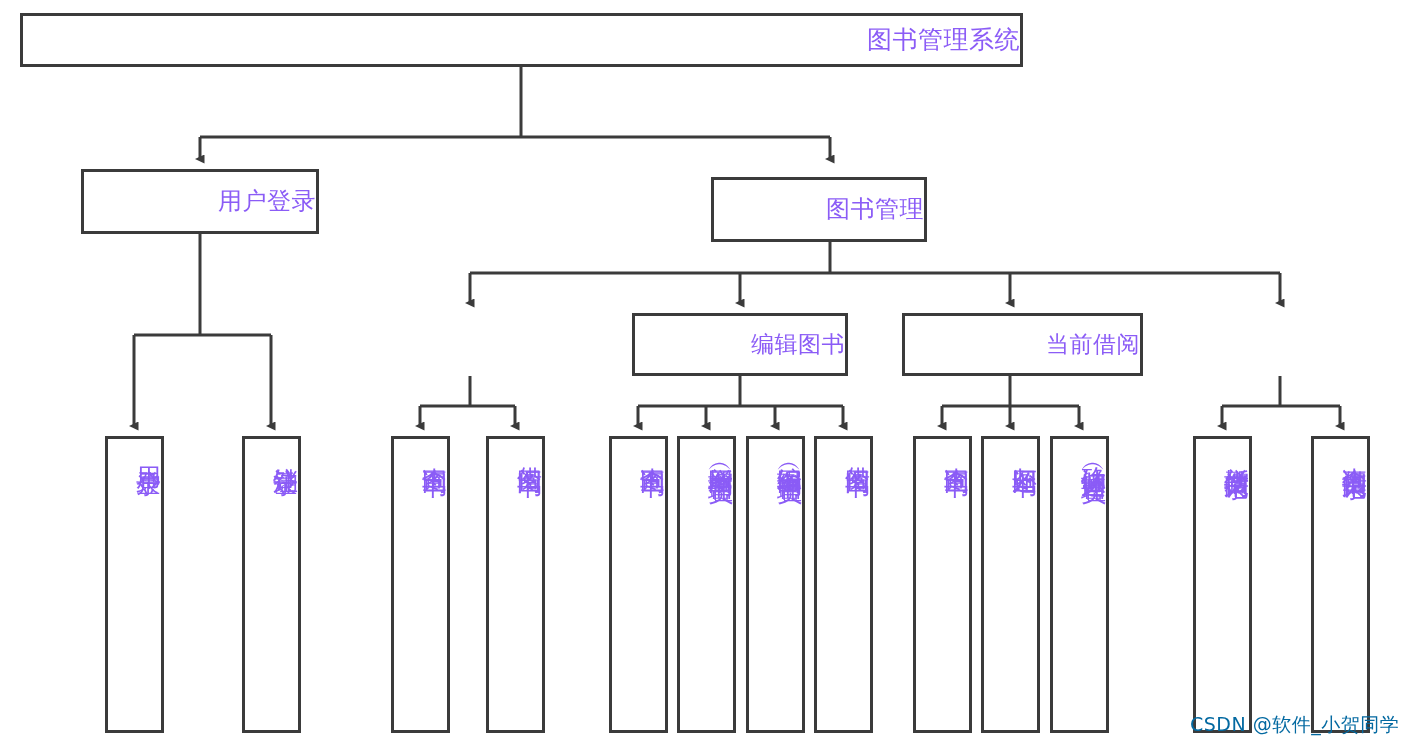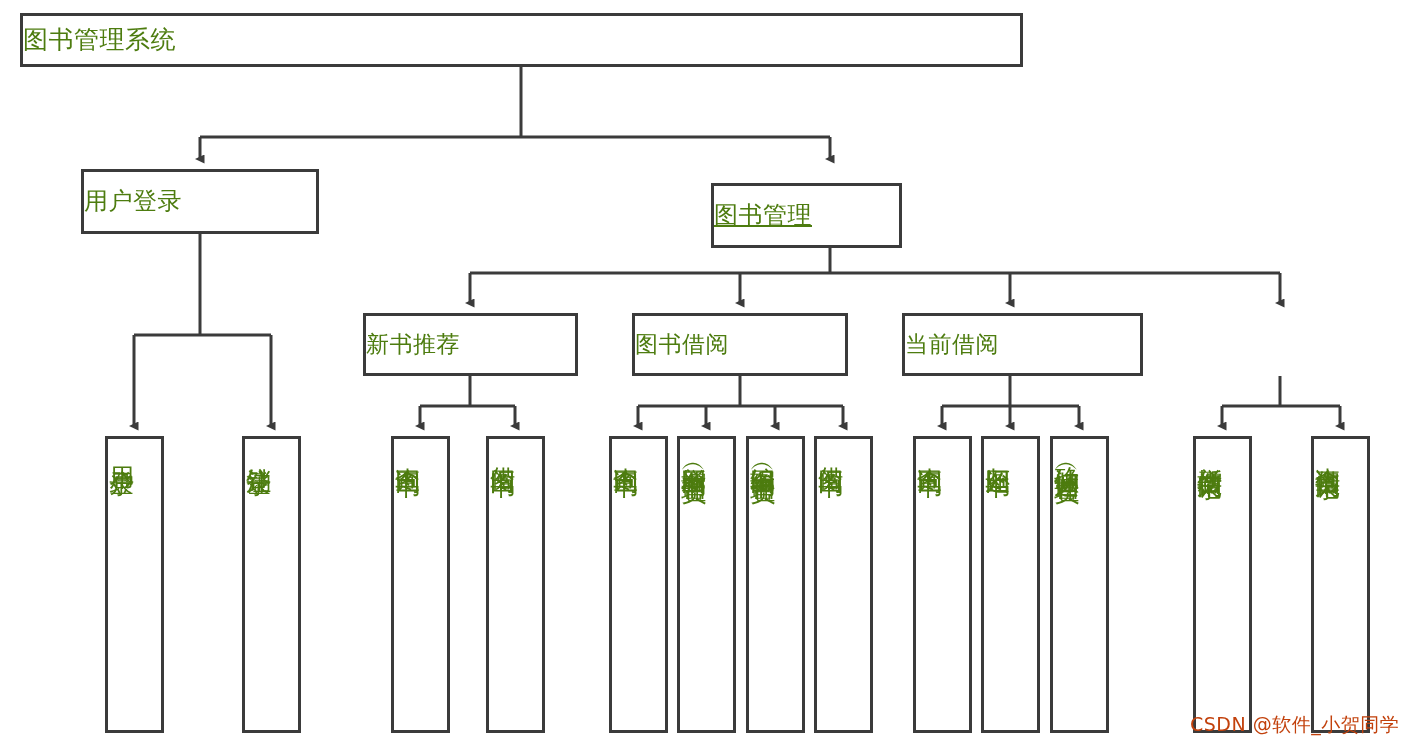--- a/index.html
+++ b/index.html
@@ -25,22 +25,22 @@
     height: 747px;
     pointer-events: none;
   }
   .node {
     position: absolute;
     box-sizing: border-box;
     background: #ffffff;
     border: 3px solid #3b3b3b;
     display: flex;
     align-items: center;
-    justify-content: flex-start;
-    color: #4d7c0f;
+    justify-content: flex-end;
+    color: #8b5cf6;
     z-index: 2;
   }
   .node .label {
     display: block;
     text-align: center;
     line-height: 1.15;
     letter-spacing: 0.5px;
   }
   .node.root {
     border-width: 3px;
@@ -65,21 +65,21 @@
     font-size: 25px;
     line-height: 1.05;
     letter-spacing: 2px;
     white-space: nowrap;
   }
   .watermark {
     position: absolute;
     left: 1190px;
     top: 712px;
     font-size: 19px;
-    color: #c2410c;
+    color: #0369a1;
     letter-spacing: 0.5px;
     z-index: 5;
     white-space: nowrap;
     font-family: "DejaVu Sans", "Liberation Sans", sans-serif;
   }
 </style>
 </head>
 <body>
 
 <div id="canvas">
@@ -134,29 +134,26 @@
     </g>
   </svg>
 
   <div class="node root" style="left:20px; top:13px; width:1003px; height:54px;">
     <span class="label">图书管理系统</span>
   </div>
 
   <div class="node level2" style="left:81px; top:169px; width:238px; height:65px;">
     <span class="label">用户登录</span>
   </div>
-  <div class="node level2" style="left:711px; top:183px; width:191px; height:65px;text-decoration:underline;">
+  <div class="node level2" style="left:711px; top:177px; width:216px; height:65px;">
     <span class="label">图书管理</span>
   </div>
 
-  <div class="node level3" style="left:363px; top:313px; width:215px; height:63px;">
-    <span class="label">新书推荐</span>
-  </div>
   <div class="node level3" style="left:632px; top:313px; width:216px; height:63px;">
-    <span class="label">图书借阅</span>
+    <span class="label">编辑图书</span>
   </div>
   <div class="node level3" style="left:902px; top:313px; width:241px; height:63px;">
     <span class="label">当前借阅</span>
   </div>
 
   <div class="node leaf" style="left:105px; top:436px; width:59px; height:297px;">
     <span class="label">用户登录</span>
   </div>
   <div class="node leaf" style="left:242px; top:436px; width:59px; height:297px;">
     <span class="label">注销登录</span>

